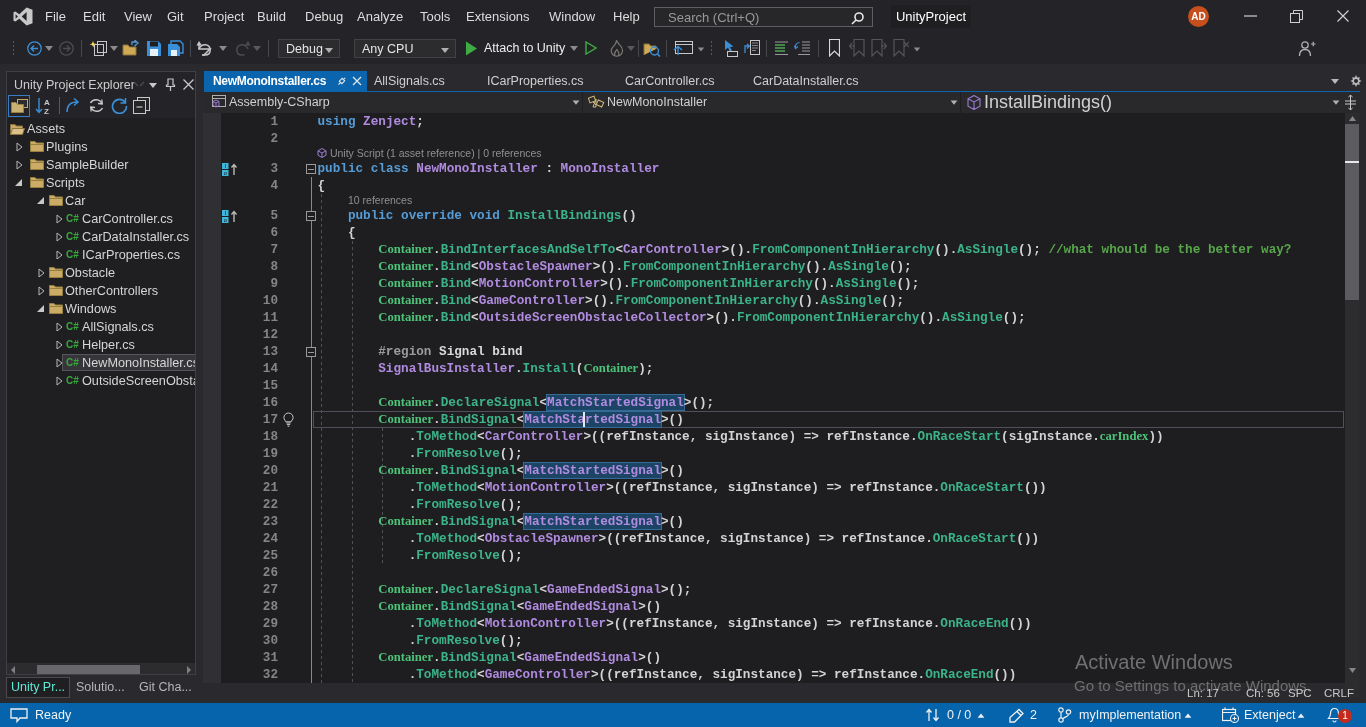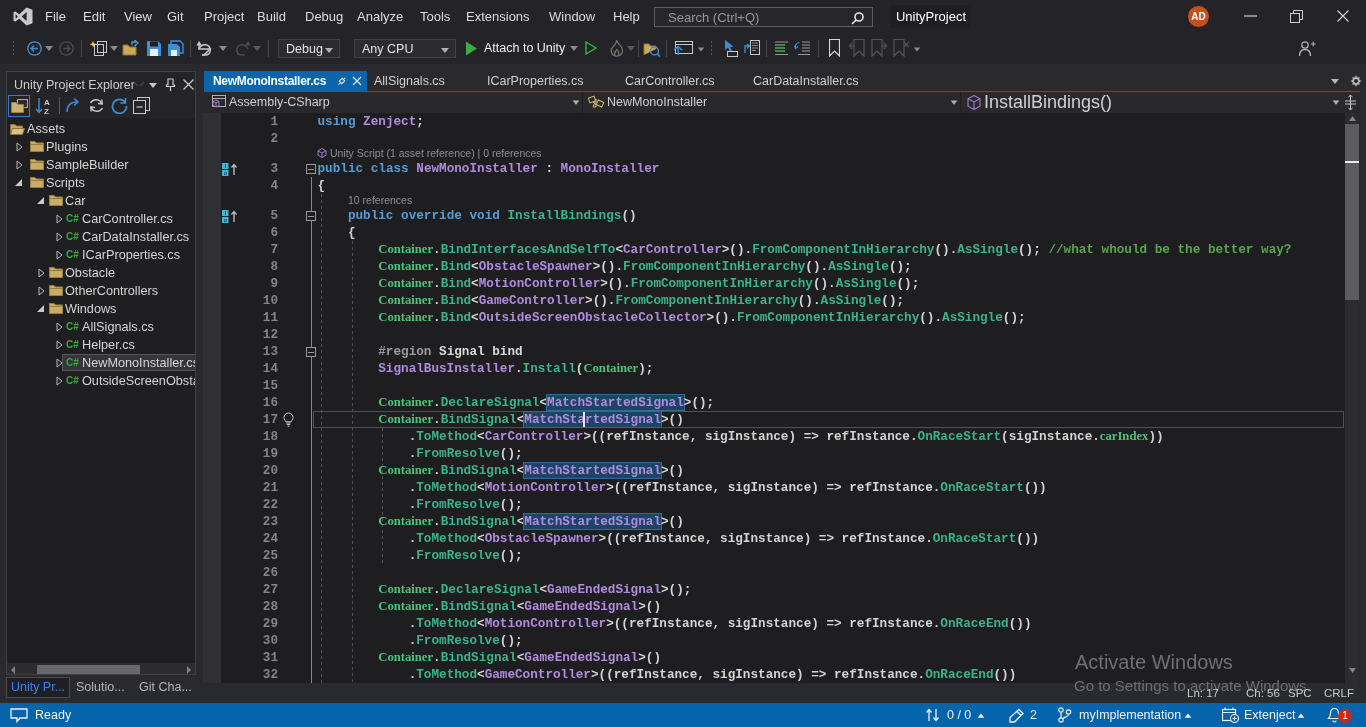--- a/index.html
+++ b/index.html
@@ -353,21 +353,21 @@
     <svg class="abs" style="left:3px;top:3px" width="6" height="8" viewBox="0 0 6 8">
           <path d="M5 0 L1 4 L5 8 Z" fill="#808084"></path>
         </svg>
     <div class="abs" style="left:30px;top:2px;width:103px;height:9px;background:#68686c"></div>
     <svg class="abs" style="left:179px;top:3px" width="6" height="8" viewBox="0 0 6 8">
           <path d="M1 0 L5 4 L1 8 Z" fill="#808084"></path>
         </svg>
   </div>
 </div>
 
-<div class="abs" style="left:6px;top:677px;width:64px;height:21px;background:#1f1f22;border:1px solid #4a4a4f;color:#3b82f6;font-size:12.5px;line-height:19px;text-align:center">Unity Pr...</div>
+<div class="abs" style="left:6px;top:677px;width:64px;height:21px;background:#1f1f22;border:1px solid #4a4a4f;color:#5eead4;font-size:12.5px;line-height:19px;text-align:center">Unity Pr...</div>
 <div class="ptab" style="left:76px;top:677px">Solutio...</div>
 <div class="ptab" style="left:139px;top:677px">Git Cha...</div>
 
 <div id="tabs">
   <div class="abs" style="left:0;top:0;width:163px;height:21px;background:#0a64ae">
     <span style="position:absolute;left:9px;top:0;line-height:21px;font-size:12px;font-weight:bold;color:#ffffff;letter-spacing:-0.3px">NewMonoInstaller.cs</span>
     <svg class="abs" style="left:132px;top:4px" width="12" height="12" viewBox="0 0 12 12">
           <g transform="rotate(45 6 6)">
             <path d="M6 1.5 L6 4 M4.2 4 L7.8 4 L7.8 8 L4.2 8 Z M6 8 L6 11" stroke="#e8e8e8" fill="none" stroke-width="1.1"></path>
           </g>

